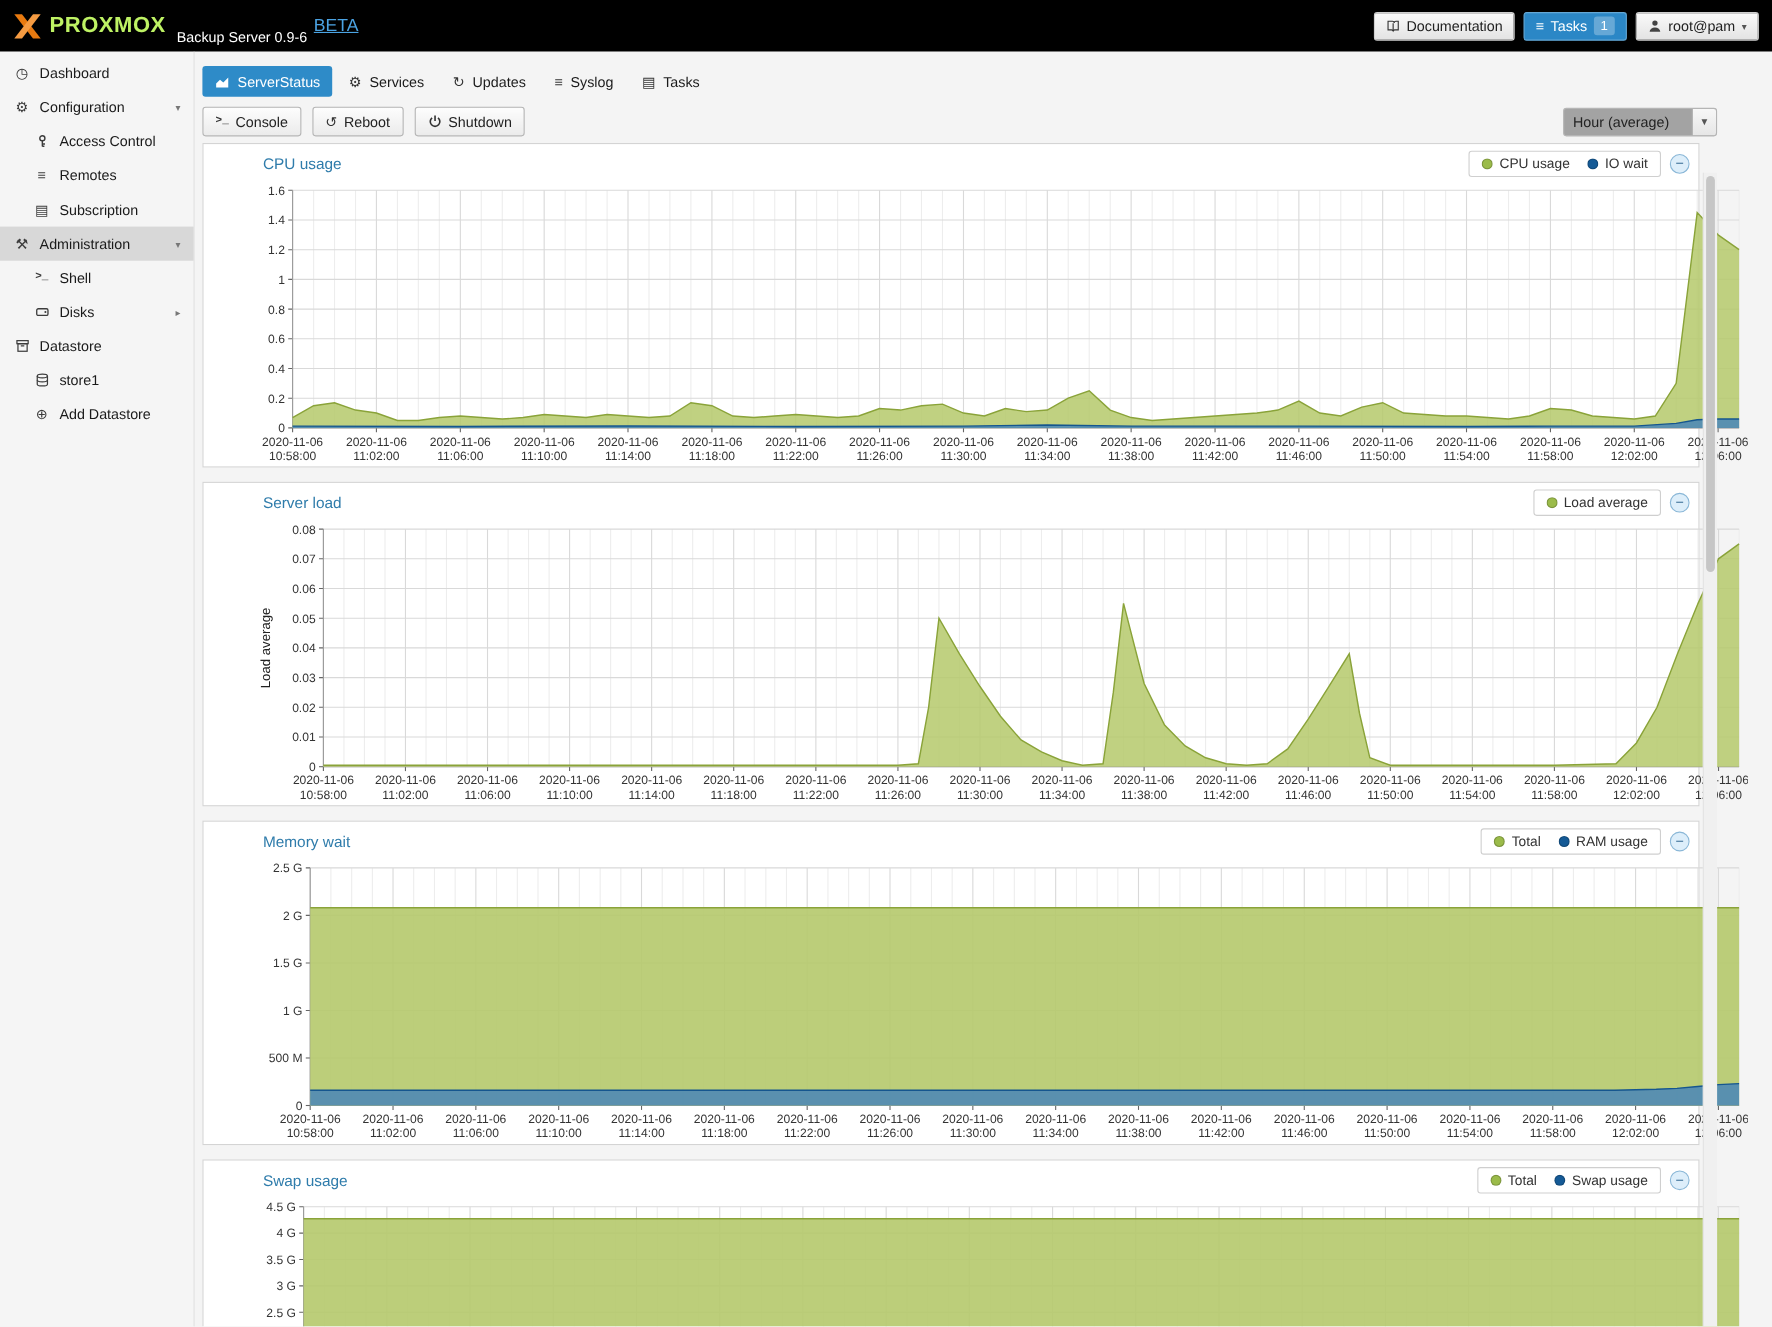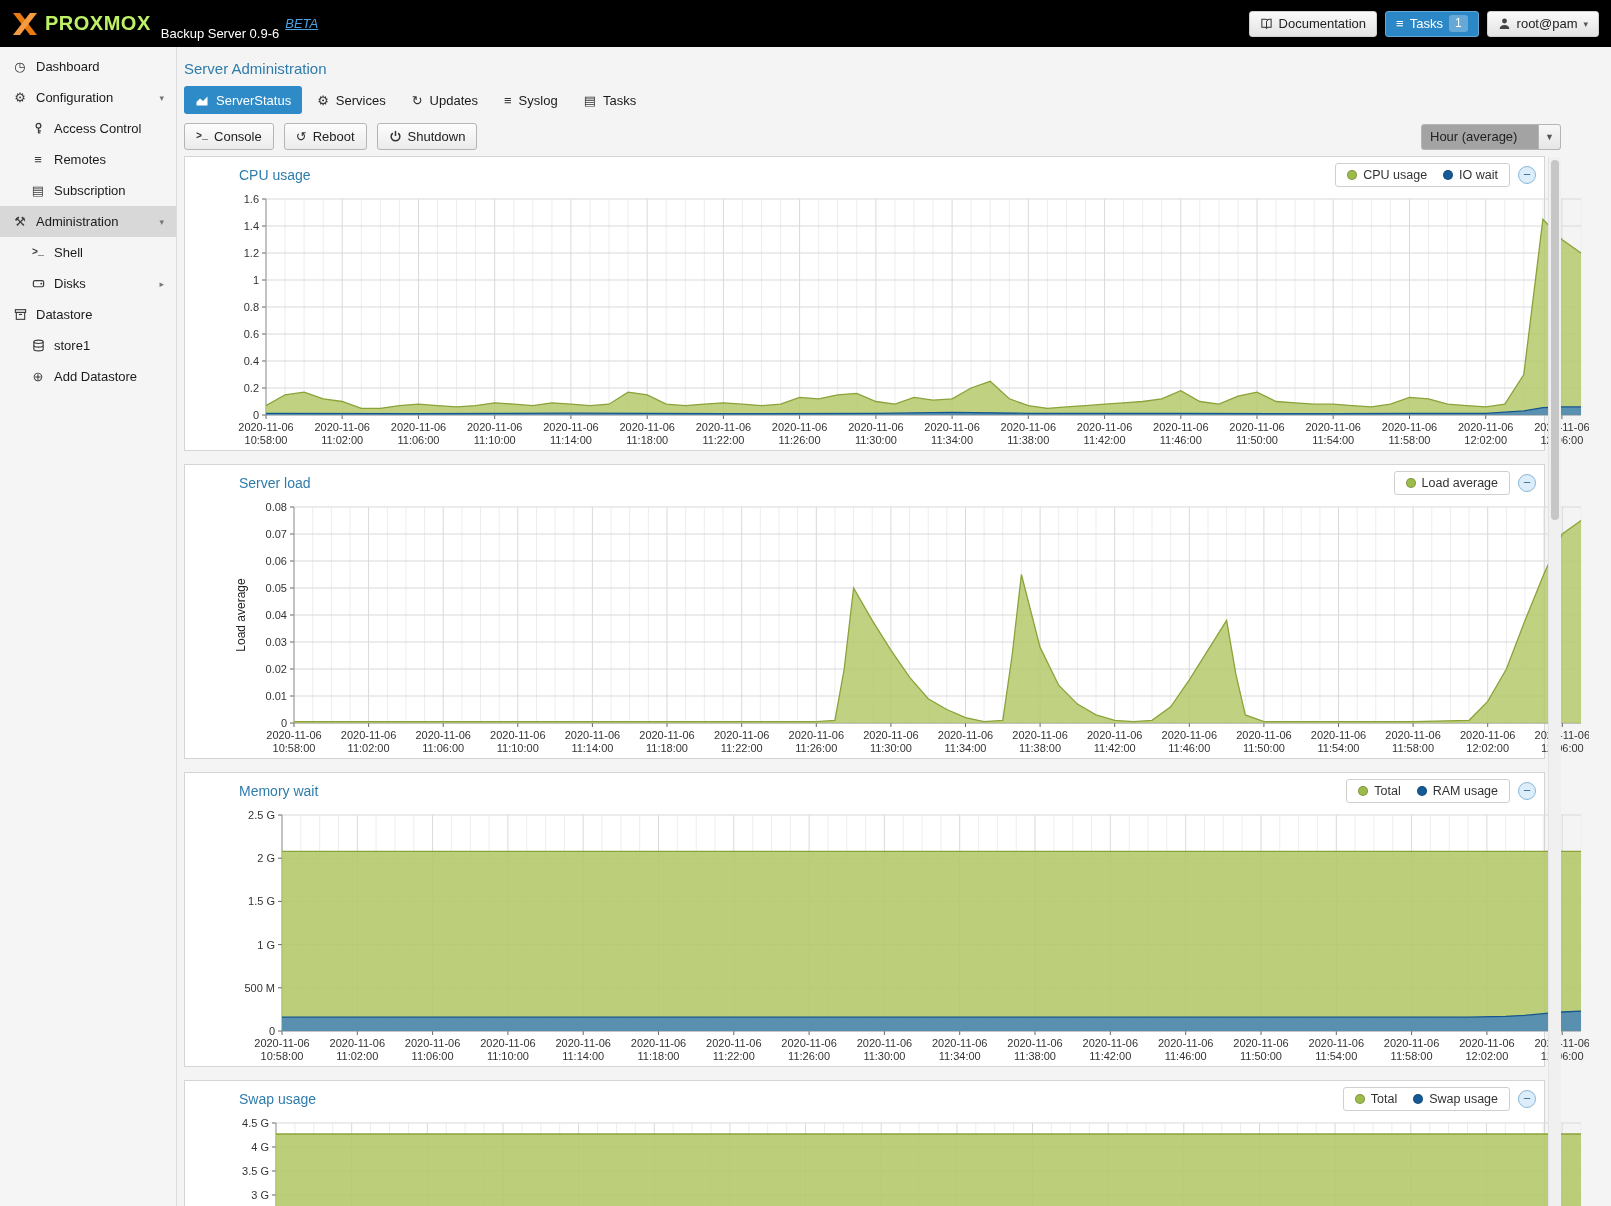--- a/index.html
+++ b/index.html
@@ -4,21 +4,21 @@
 <style>
   * { margin:0; padding:0; box-sizing:border-box; }
   html,body { width:1611px; height:1206px; overflow:hidden; }
   body { font-family:"Liberation Sans", sans-serif; background:#f4f4f4; position:relative; font-size:13px; color:#1a1a1a; }
 
   
   .topbar { height:47px; background:#000; display:flex; align-items:center; padding:0 12px; }
   .logo { display:flex; align-items:center; gap:7px; }
   .logo-word { color:#bef264; font-weight:bold; font-size:20px; letter-spacing:.5px; }
   .tb-sub { color:#fff; font-size:13px; margin-left:10px;margin-top:20px; }
-  .tb-beta { color:#4ba3e3; font-size:13px; margin-left:6px; text-decoration:underline; cursor:pointer;font-style:italic; }
+  .tb-beta { color:#4ba3e3; font-size:16px; margin-left:6px; text-decoration:underline; cursor:pointer; }
   .tb-right { margin-left:auto; display:flex; gap:8px; align-items:center; }
   .tb-btn { height:26px; display:flex; align-items:center; gap:6px; padding:0 10px; font-size:13px; color:#222;
             background:linear-gradient(#fafafa,#e3e3e3); border:1px solid #cfcfcf; border-radius:3px; cursor:pointer; }
   .tb-btn.primary { background:#2b87c6; border-color:#64a8d6; color:#fff; }
   .tb-badge { background:rgba(255,255,255,.28); border-radius:3px; padding:0 6px; font-size:12px; line-height:17px; }
   .tb-caret { font-size:9px; color:#555; }
   .svgi { display:inline-block; vertical-align:middle; }
 
   
   .sidebar { position:absolute; left:0; top:47px; bottom:0; width:177px; background:#f5f5f5; border-right:1px solid #dcdcdc; padding-top:4px; }
@@ -174,21 +174,20 @@
     <span>store1</span>
   </div>
   <div class="side-item child">
     <span class="icn">⊕</span>
     <span>Add Datastore</span>
   </div>
 </div>
 
 <div class="main">
   <div class="content">
-    <h2 class="page-title">Server Administration</h2>
 
     <div class="tabs">
       <div class="tab active">
         <span class="ticn">
           <svg width="14" height="14" viewBox="0 0 14 14">
               <path d="M1.5 12.5 V9 L5 5.5 L8 8 L12.5 3.5 V12.5 Z" fill="currentColor"></path>
             </svg>
         </span>
         <span>ServerStatus</span>
       </div>

